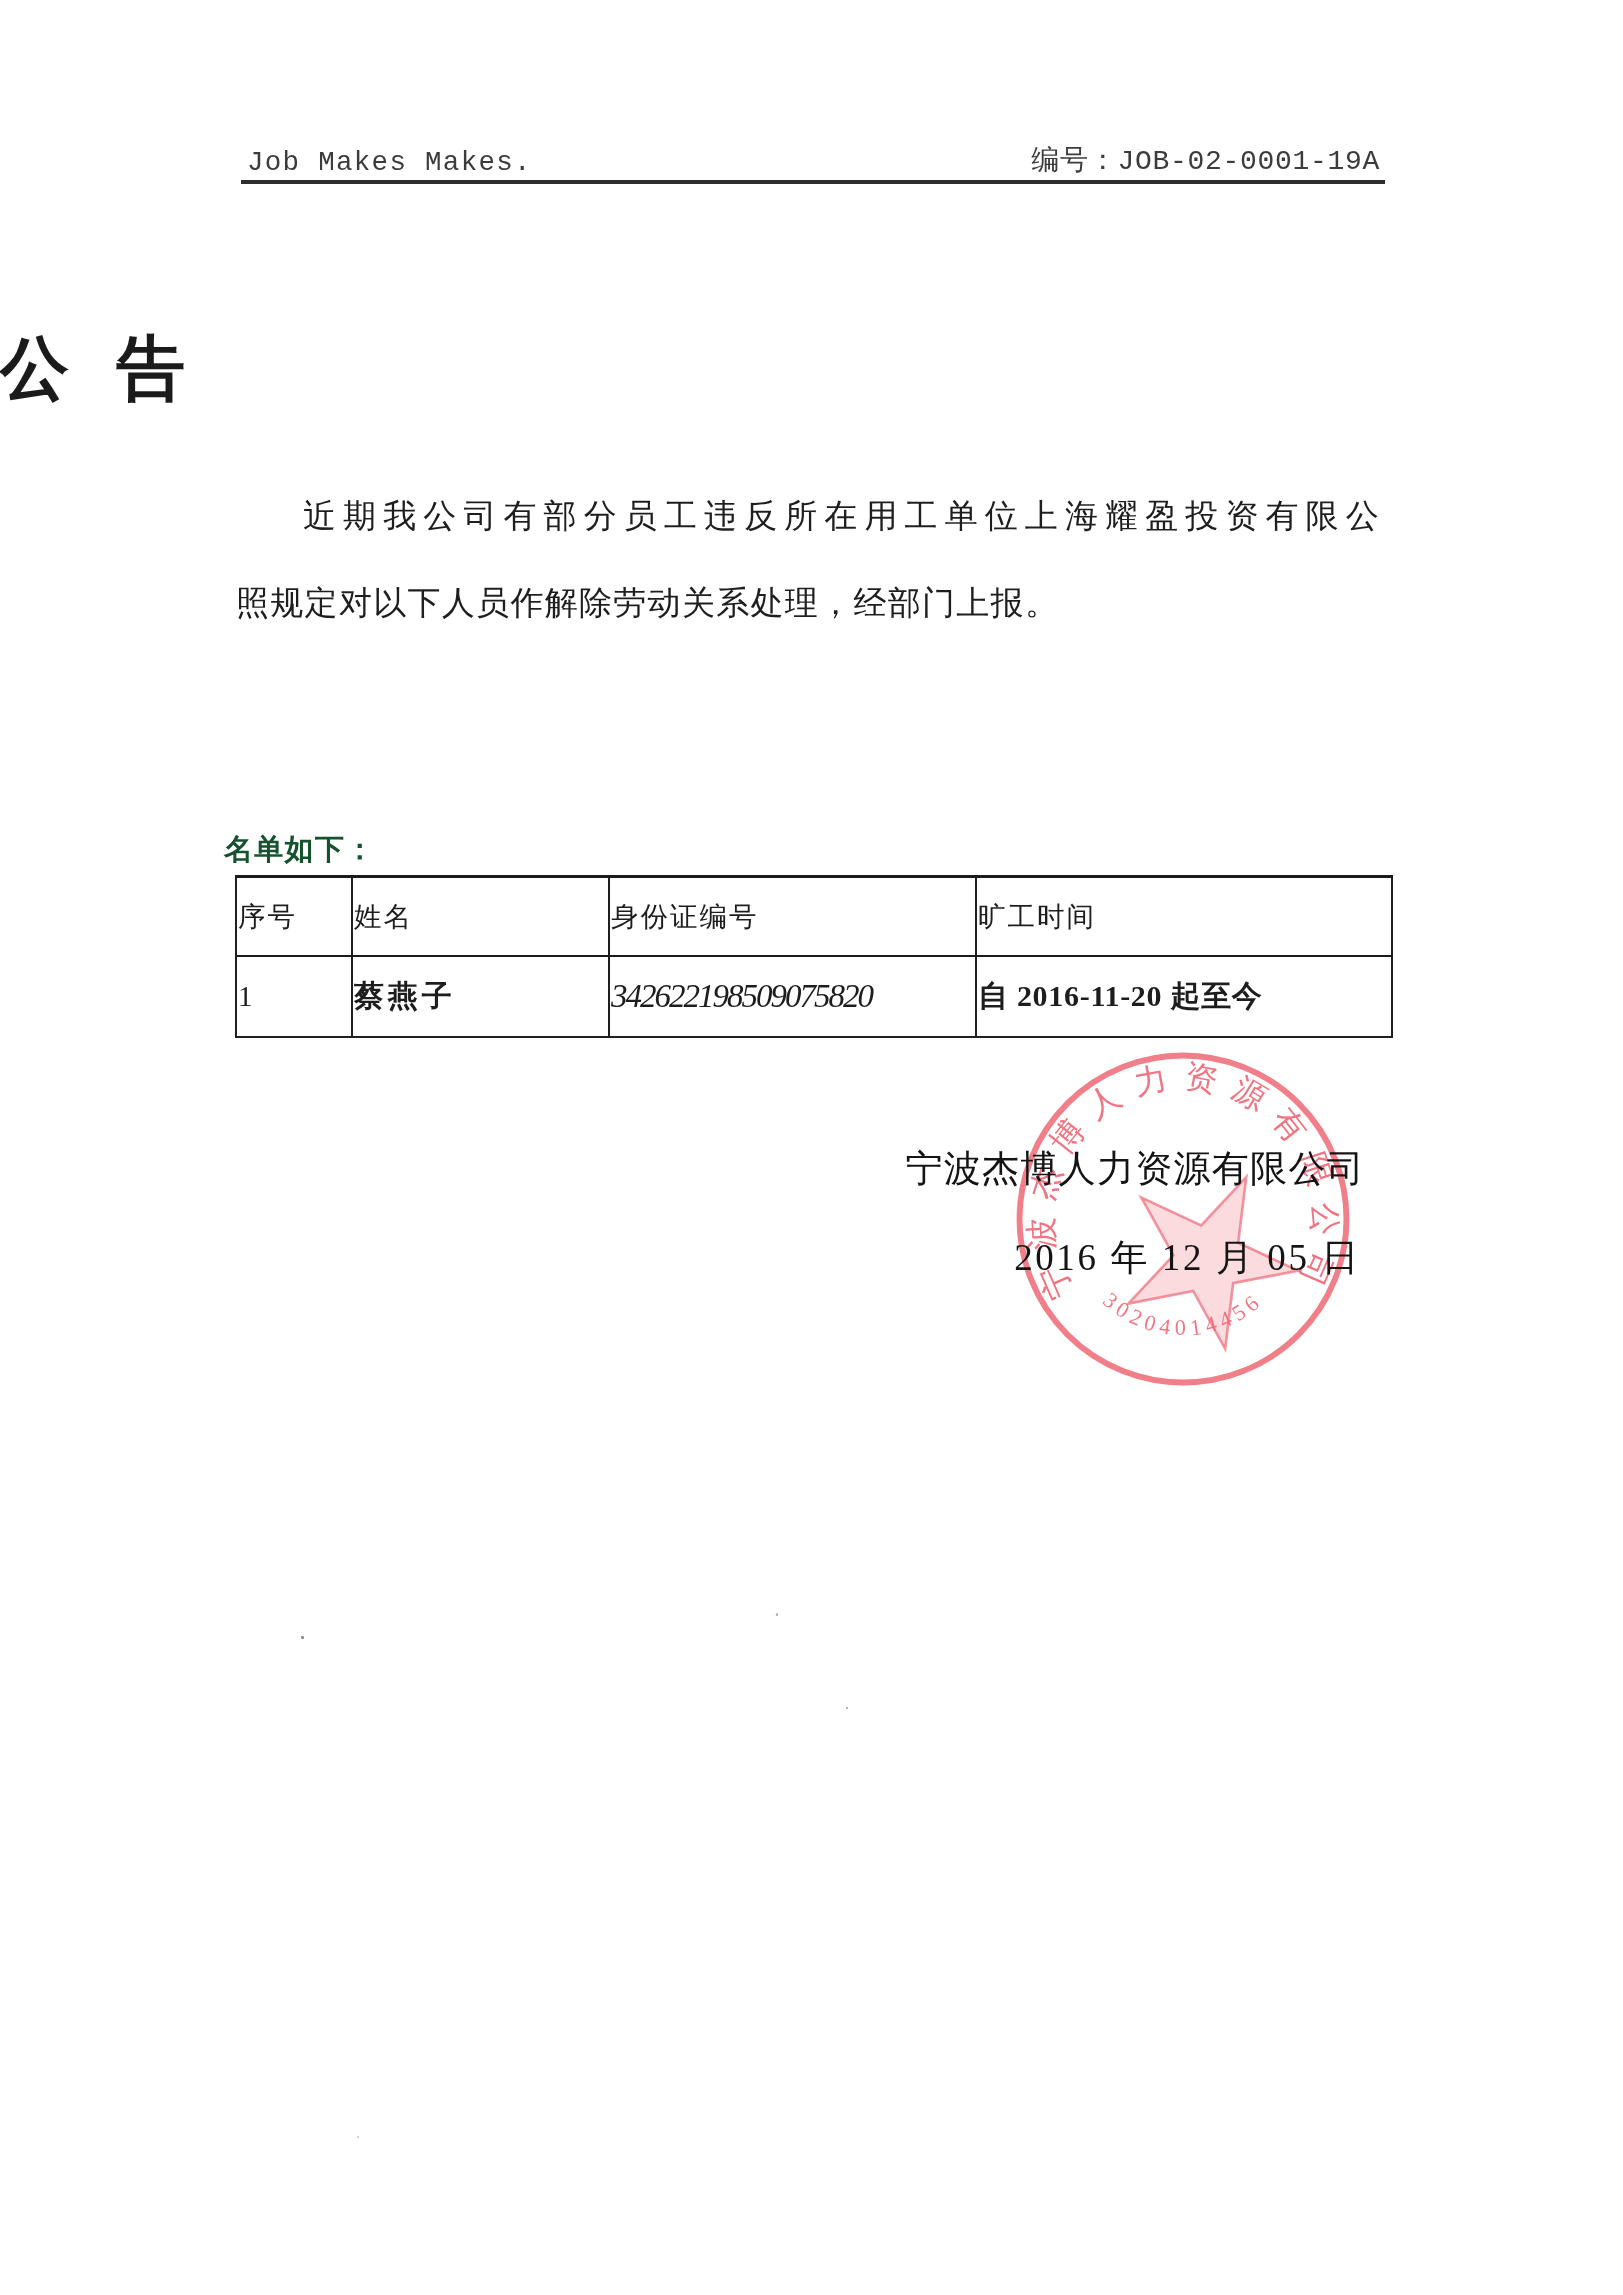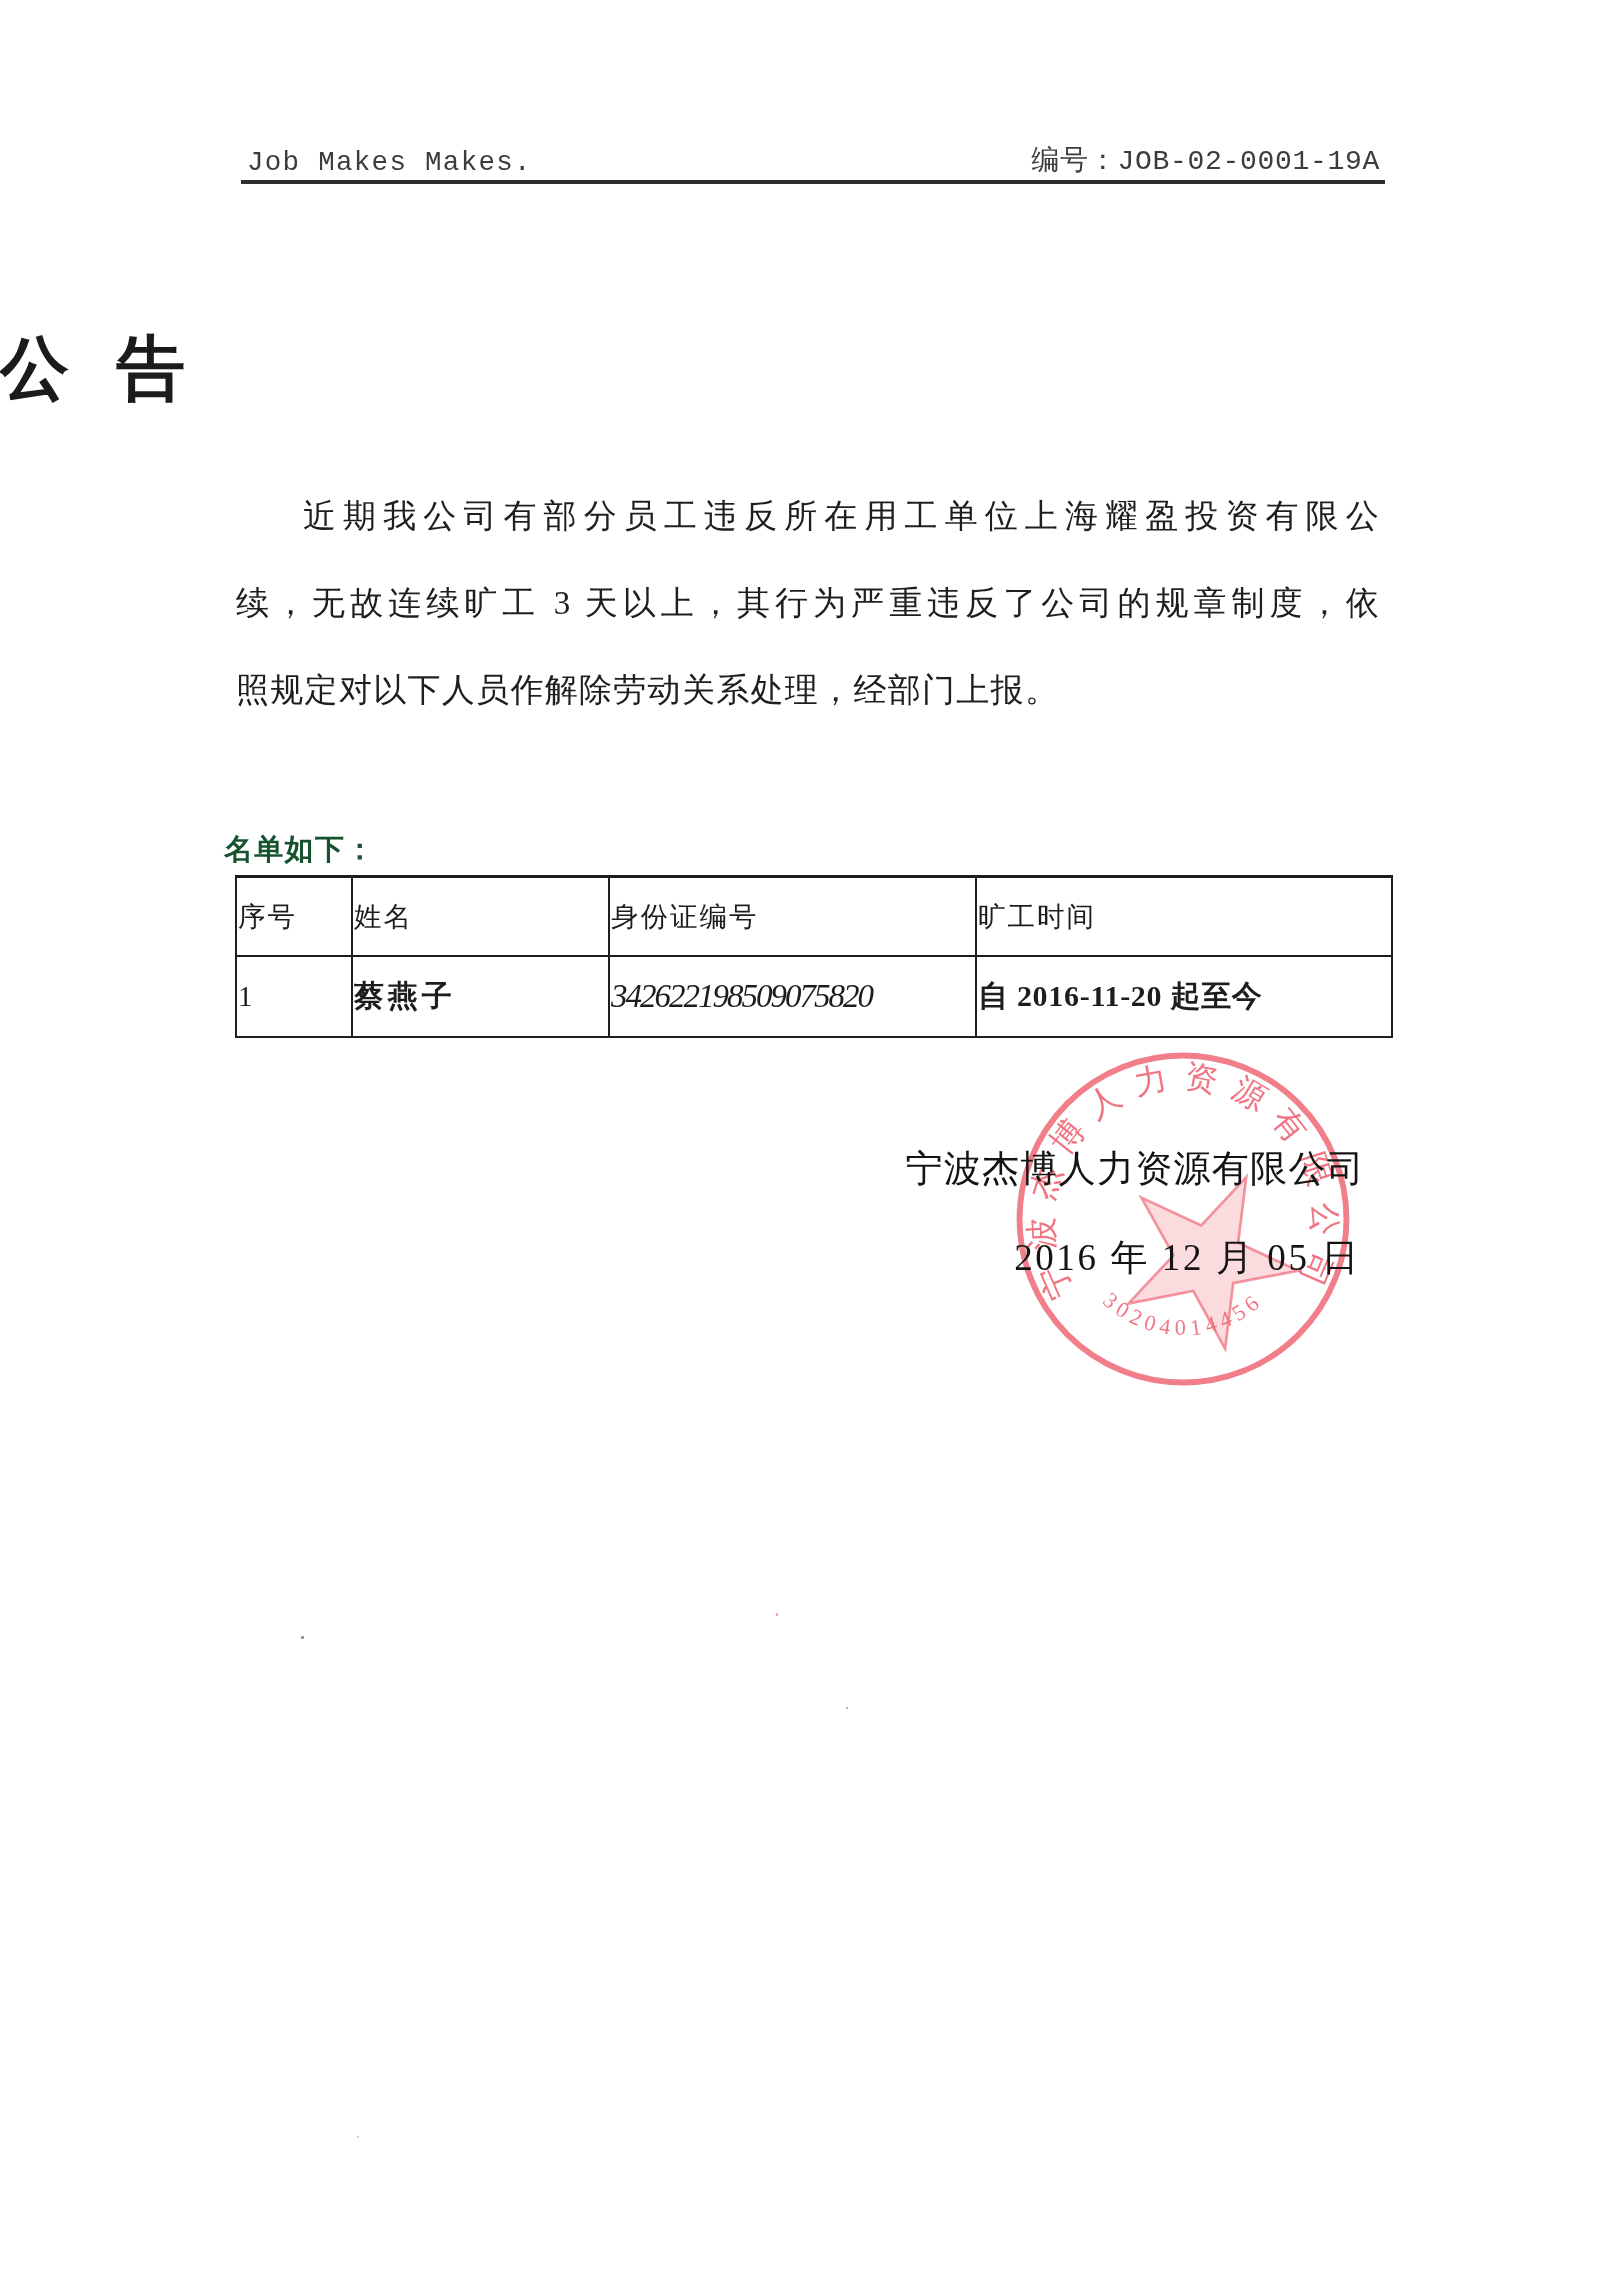--- a/index.html
+++ b/index.html
@@ -56,21 +56,20 @@
 <body>
 
 <div class="abs slogan">Job Makes Makes.</div>
 <div class="abs doc-no">编号：JOB-02-0001-19A</div>
 <div class="abs rule"></div>
 
 <div class="abs title">公 告</div>
 
 <div class="abs body-block">
   <div class="body-line just indent">近期我公司有部分员工违反所在用工单位上海耀盈投资有限公</div>
-  <div class="body-line just">续，无故连续旷工 3 天以上，其行为严重违反了公司的规章制度，依</div>
   <div class="body-line">照规定对以下人员作解除劳动关系处理，经部门上报。</div>
 </div>
 
 <div class="abs list-label">名单如下：</div>
 
 <div class="abs roster">
   <table>
     <colgroup>
       <col style="width:116px">
         <col style="width:257px">

